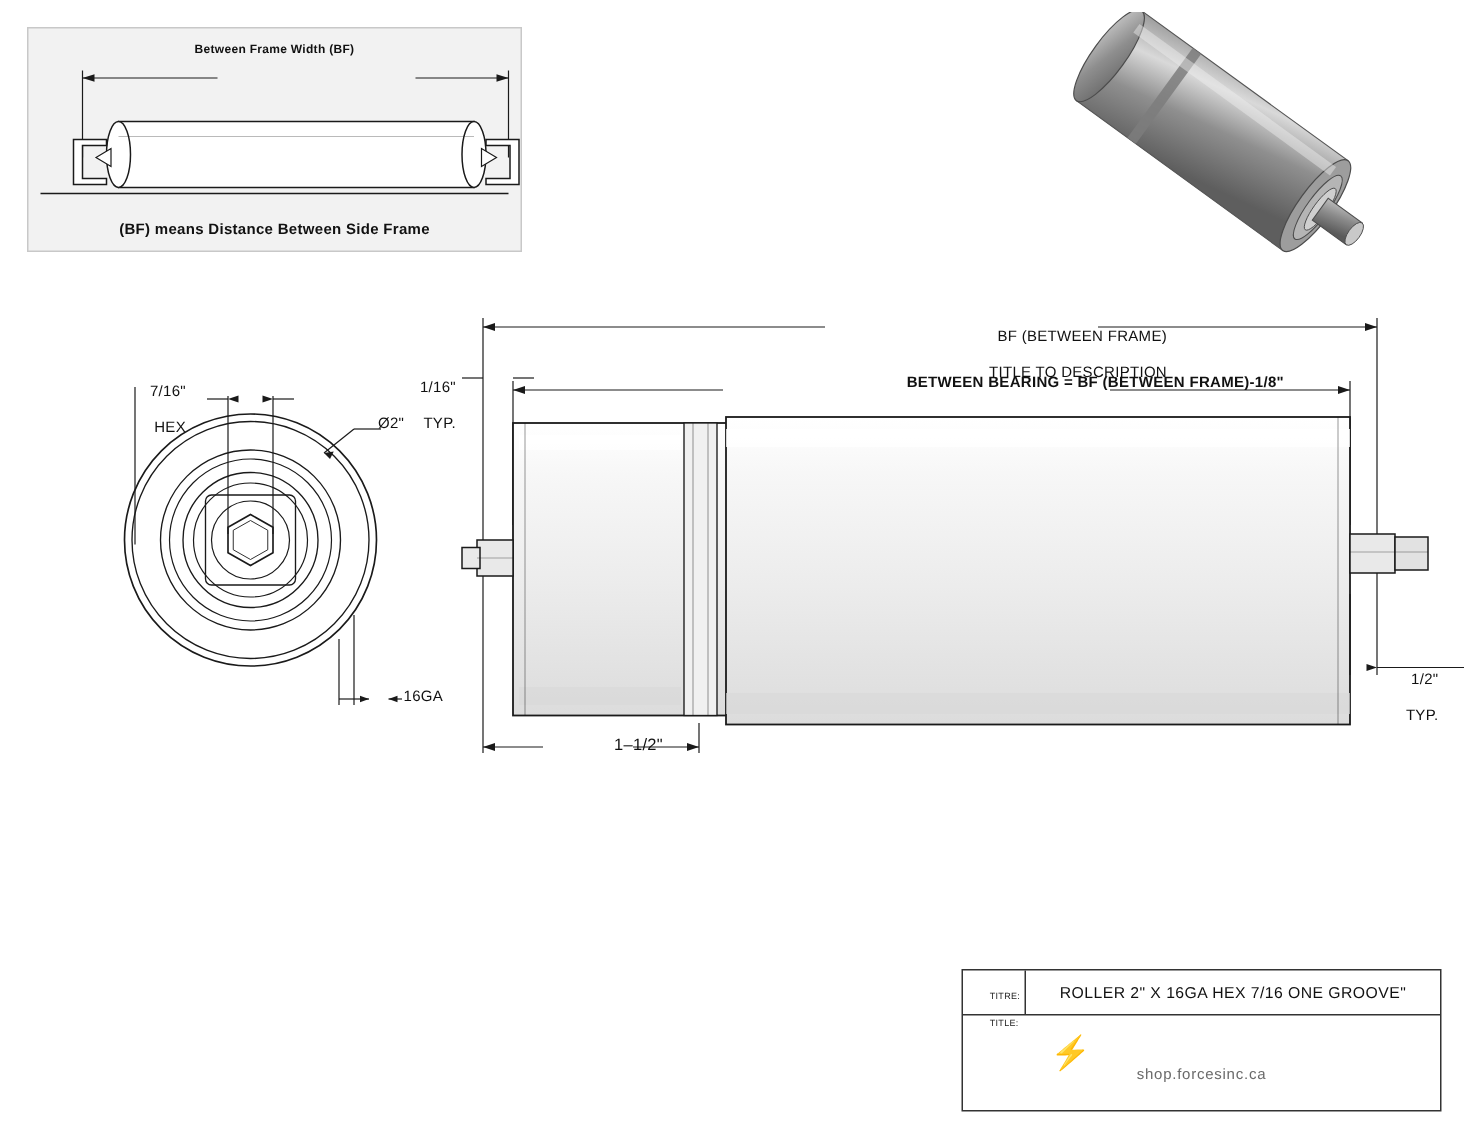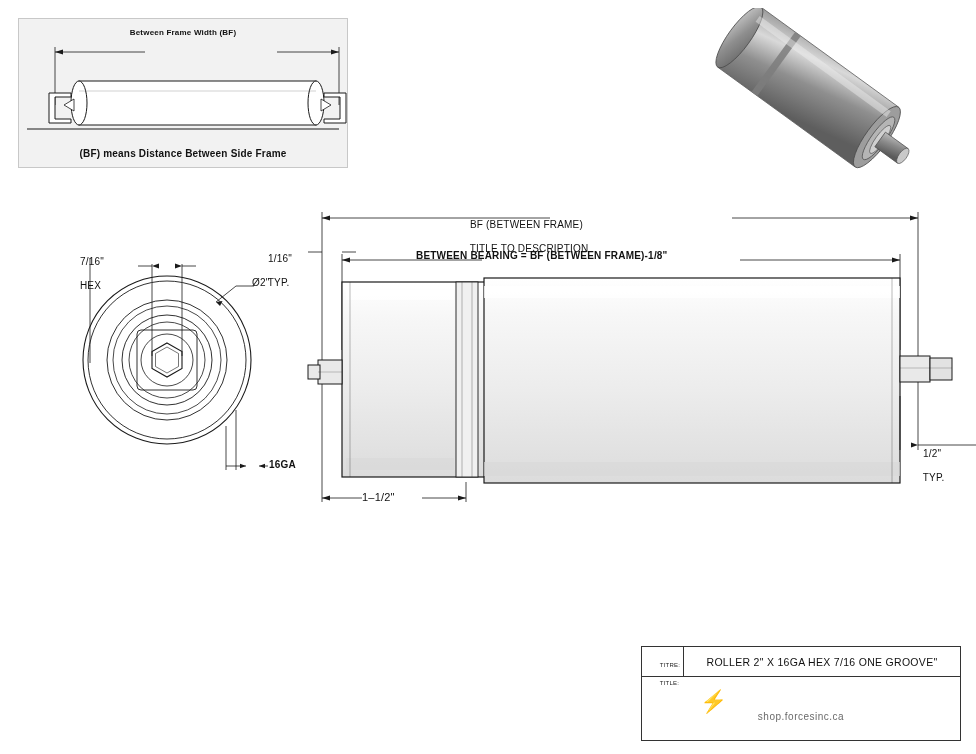--- a/index.html
+++ b/index.html
@@ -19,21 +19,21 @@
   }
   .abs { position: absolute; }
   .txt {
     font-family: "Liberation Sans", sans-serif;
     color: #1a1a1a;
     white-space: pre;
     letter-spacing: 0.2px;
   }
   .t10 { font-size: 10px; }
   .t11 { font-size: 11px; }
-  .center { text-align: left; }
+  .center { text-align: right; }
 
   
   #bf-inset {
     left: 18px; top: 18px;
     width: 328px; height: 148px;
     background: #f2f2f2;
     border: 1px solid #c8c8c8;
   }
   #bf-inset-caption {
     left: 0; right: 0; bottom: 8px;
@@ -235,21 +235,21 @@
     </g>
   </svg>
 
   <div class="abs txt t10 center dim" style="left:68px; top:244px; width:56px; line-height:12px;">
     <span>7/16"</span><br>
     <span>HEX</span>
   </div>
 
   <div class="abs txt t10 dim" style="left:252px; top:277px;">Ø2"</div>
 
-  <div class="abs txt t10 dim" style="left:269px; top:459px;font-weight:bold;">16GA</div>
+  <div class="abs txt t10 dim" style="left:269px; top:459px;">16GA</div>
 
   <svg class="abs" style="left:300px; top:200px;" width="680" height="320">
     <defs>
       <linearGradient id="tube" x1="0" y1="0" x2="0" y2="1">
         <stop offset="0%" stop-color="#ffffff"></stop>
         <stop offset="18%" stop-color="#f7f7f7"></stop>
         <stop offset="55%" stop-color="#ececec"></stop>
         <stop offset="100%" stop-color="#dcdcdc"></stop>
       </linearGradient>
     </defs>

